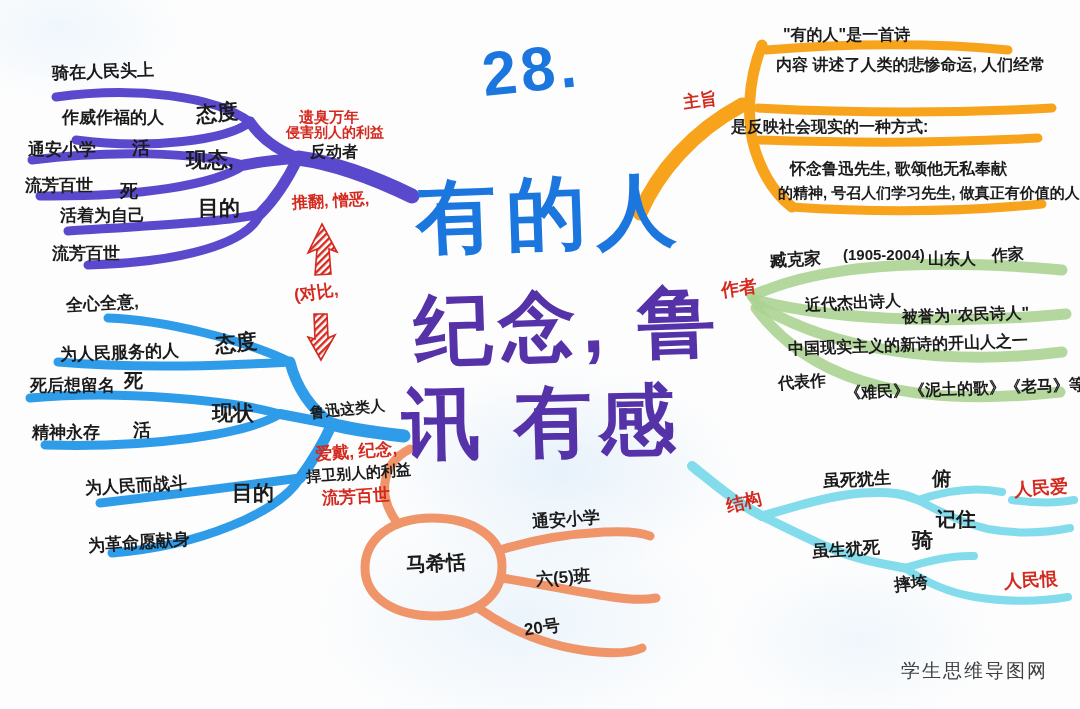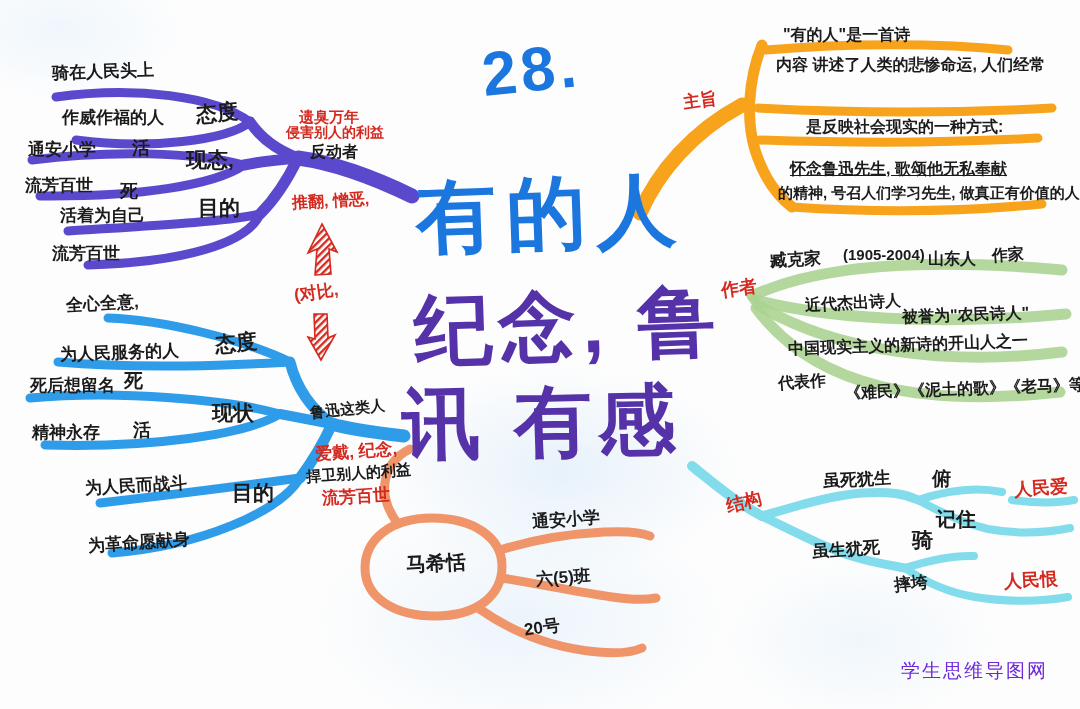--- a/index.html
+++ b/index.html
@@ -11,21 +11,21 @@
       radial-gradient(300px 170px at 520px 620px, rgba(210,232,250,.4), rgba(210,232,250,0) 70%),
       radial-gradient(200px 120px at 860px 640px, rgba(215,235,250,.35), rgba(215,235,250,0) 70%),
       radial-gradient(180px 100px at 60px 30px, rgba(225,240,252,.5), rgba(225,240,252,0) 70%);
   }
   svg.lines{position:absolute;left:0;top:0;width:1080px;height:709px;}
   .lbl{position:absolute;white-space:nowrap;color:#1b1b1b;font-weight:700;line-height:1.15;}
   .red{color:#d4291f;}
   .t-blue{color:#1b76dd;}
   .t-purple{color:#5632a8;}
   .title{font-weight:800;letter-spacing:10px;}
-  .wm{color:#6d28d9;font-weight:400;letter-spacing:2px;}
+  .wm{color:#404040;font-weight:400;letter-spacing:2px;}
 </style>
 </head>
 <body>
 
 <div id="canvas">
 
   <svg class="lines" viewBox="0 0 1080 709" fill="none">
     <defs>
       <pattern id="hatch" width="5" height="5" patternUnits="userSpaceOnUse" patternTransform="rotate(45)">
         <rect width="5" height="5" fill="#ffffff"></rect>
@@ -136,22 +136,22 @@
   <div class="lbl" style="left:232px;top:481px;font-size:21px;">目的</div>
 
   <div class="lbl" style="left:310px;top:400px;font-size:15px;transform:rotate(-6deg);">鲁迅这类人</div>
   <div class="lbl red" style="left:315px;top:442px;font-size:17px;transform:rotate(-4deg);">爱戴, 纪念,</div>
   <div class="lbl" style="left:306px;top:464px;font-size:15px;transform:rotate(-4deg);">捍卫别人的利益</div>
   <div class="lbl red" style="left:322px;top:487px;font-size:17px;transform:rotate(-3deg);">流芳百世</div>
 
   <div class="lbl red" style="left:683px;top:91px;font-size:17px;transform:rotate(-8deg);">主旨</div>
   <div class="lbl" style="left:783px;top:26px;font-size:16px;">"有的人"是一首诗</div>
   <div class="lbl" style="left:776px;top:56px;font-size:16px;">内容 讲述了人类的悲惨命运, 人们经常</div>
-  <div class="lbl" style="left:806px;top:118px;font-size:16px;">是反映社会现实的一种方式:</div>
-  <div class="lbl" style="left:790px;top:160px;font-size:16px;text-decoration:underline;">怀念鲁迅先生, 歌颂他无私奉献</div>
+  <div class="lbl" style="left:731px;top:118px;font-size:16px;">是反映社会现实的一种方式:</div>
+  <div class="lbl" style="left:790px;top:160px;font-size:16px;">怀念鲁迅先生, 歌颂他无私奉献</div>
   <div class="lbl" style="left:778px;top:184px;font-size:15px;text-align:center;">的精神, 号召人们学习先生, 做真正有价值的人</div>
 
   <div class="lbl red" style="left:721px;top:278px;font-size:18px;transform:rotate(-8deg);">作者</div>
   <div class="lbl" style="left:770px;top:250px;font-size:17px;transform:rotate(-3deg);">臧克家</div>
   <div class="lbl" style="left:843px;top:246px;font-size:15px;">(1905-2004)</div>
   <div class="lbl" style="left:928px;top:250px;font-size:16px;">山东人</div>
   <div class="lbl" style="left:992px;top:246px;font-size:16px;transform:rotate(-4deg);">作家</div>
   <div class="lbl" style="left:805px;top:294px;font-size:16px;transform:rotate(-3deg);">近代杰出诗人</div>
   <div class="lbl" style="left:902px;top:306px;font-size:16px;transform:rotate(-2deg);">被誉为"农民诗人"</div>
   <div class="lbl" style="left:788px;top:336px;font-size:16px;transform:rotate(-2deg);">中国现实主义的新诗的开山人之一</div>

